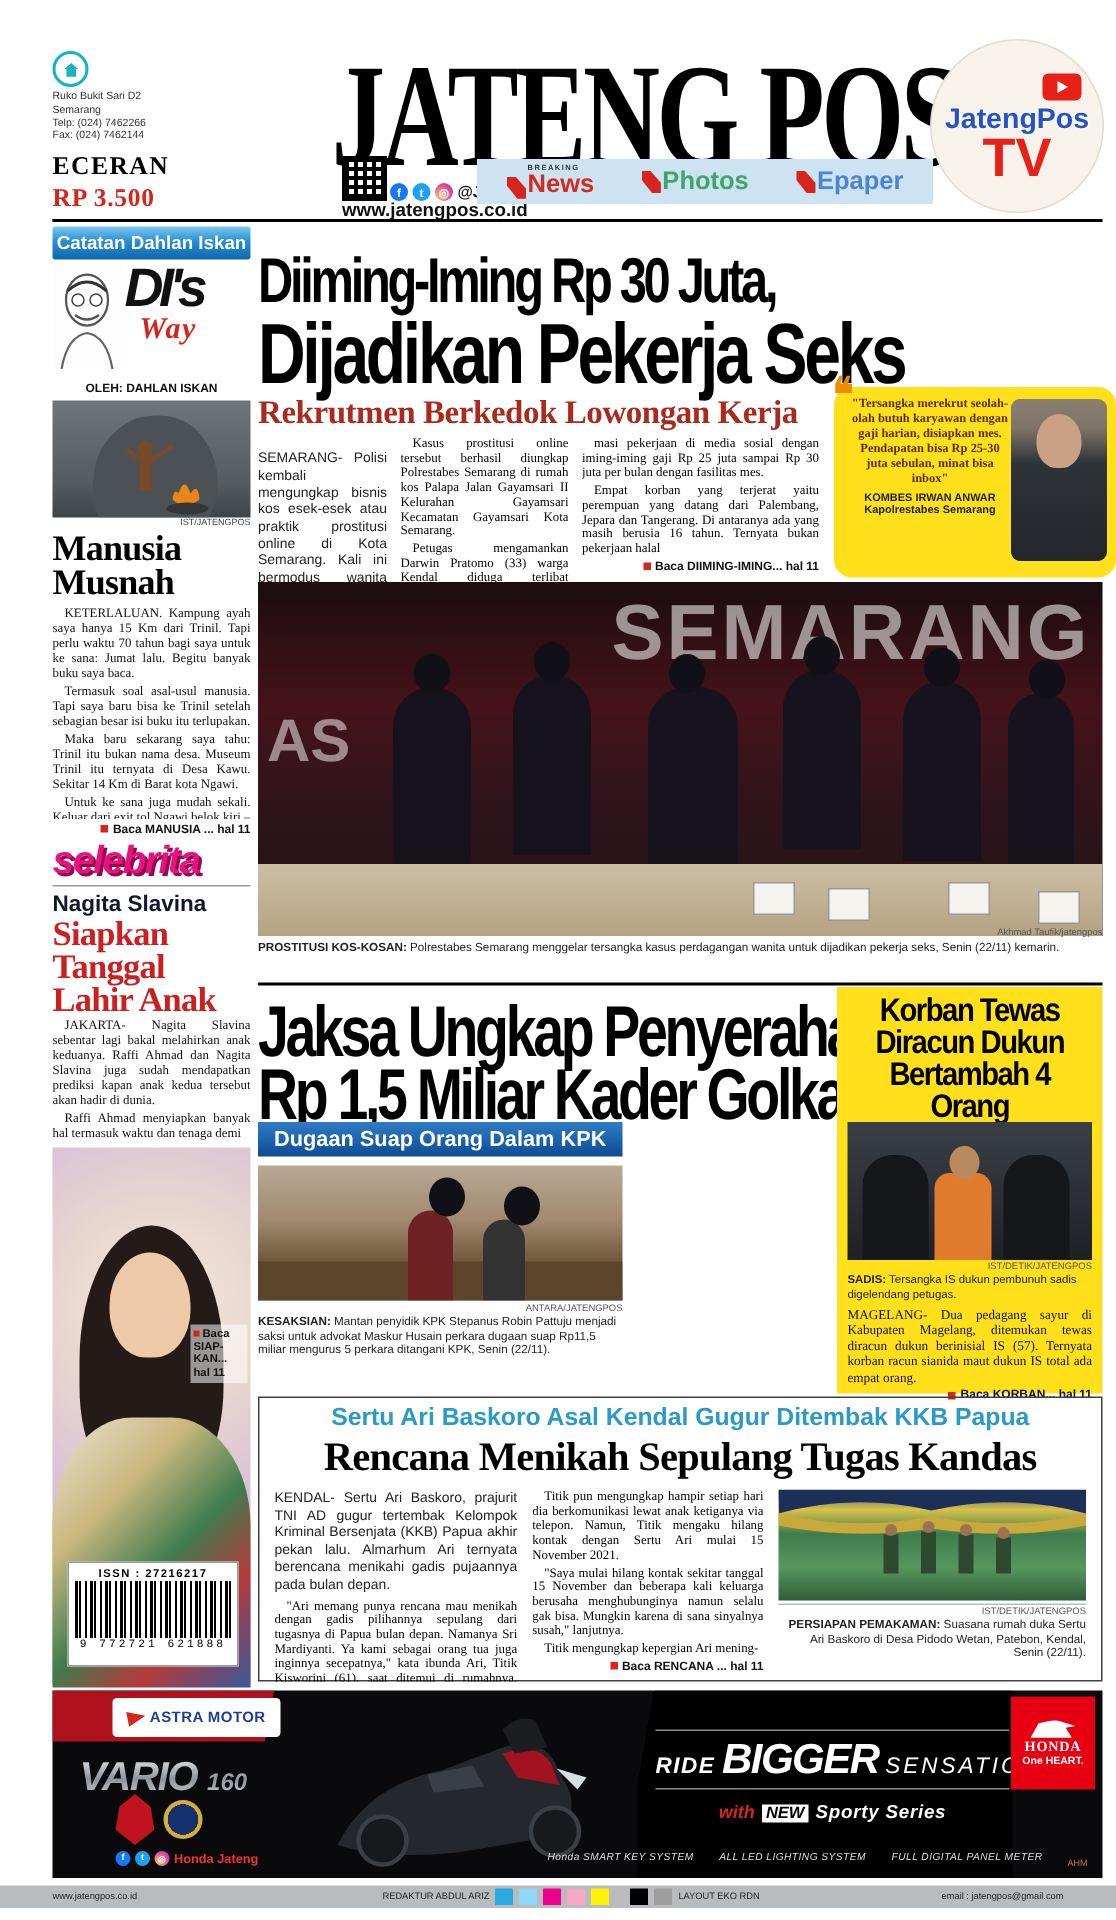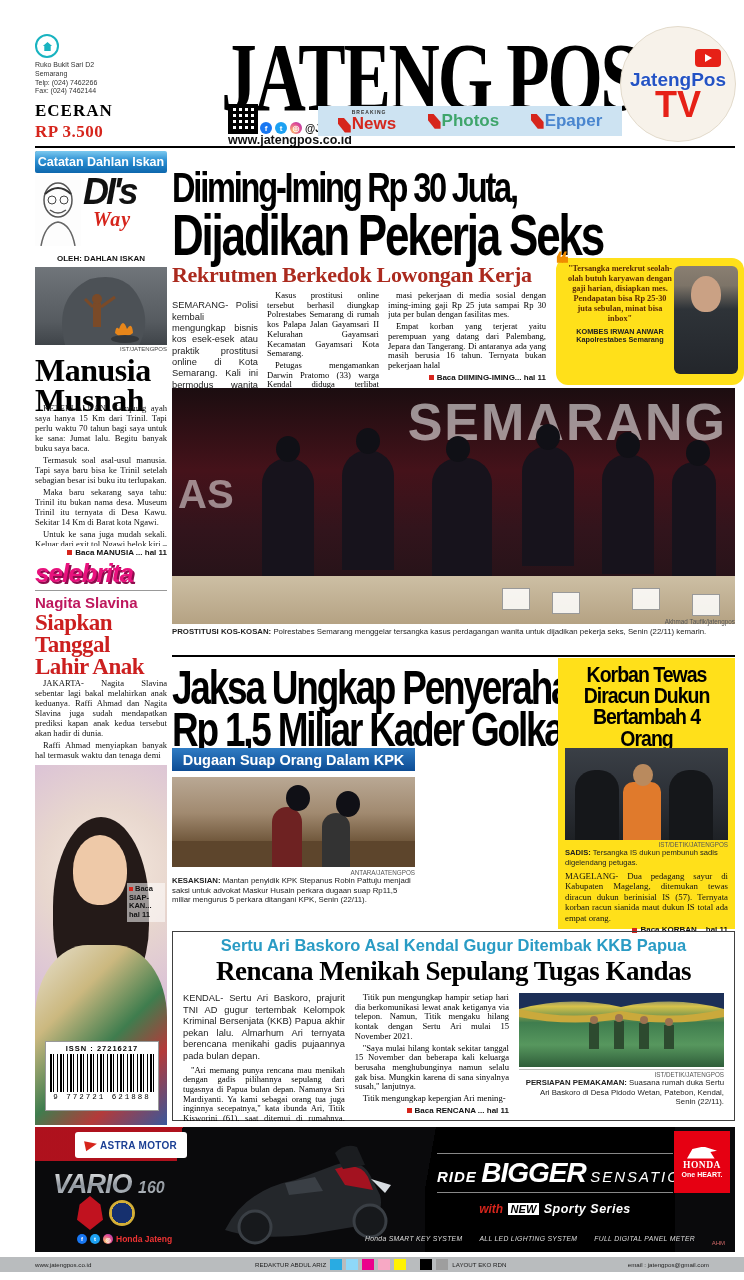--- a/index.html
+++ b/index.html
@@ -48,26 +48,26 @@
   .sb{left:35px;width:132px;}
   .catatan{top:151px;height:22px;background:linear-gradient(180deg,#7cc9ef 0%,#2a8ed2 45%,#0d67ad 100%);
            border-radius:2px;color:#fff;font-weight:bold;font-size:12.5px;display:flex;align-items:center;justify-content:center;}
   .diway{top:176px;height:76px;}
   .portrait{width:46px;height:70px;background:#fdfdfd;float:left;}
   .dis{font-family:"Liberation Sans",sans-serif;font-weight:bold;font-style:italic;font-size:36px;letter-spacing:-3px;color:#111;line-height:.9;margin-left:48px;}
   .way{font-style:italic;font-weight:bold;font-size:20px;color:#d6251c;margin-left:58px;letter-spacing:1px;}
   .byline{top:254px;text-align:center;font-size:8px;font-weight:bold;font-family:"Liberation Sans",sans-serif;color:#111;}
   .illus{top:267px;height:78px;background:linear-gradient(180deg,#70757a,#565b60 70%,#3f4449);}
   .illus-credit{top:346px;text-align:right;font-size:6px;color:#444;font-family:"Liberation Sans",sans-serif;}
-  .mtitle{top:355px;font-weight:bold;font-size:32px;line-height:.95;letter-spacing:-.5px;color:#000;}
+  .mtitle{top:355px;font-weight:bold;font-size:24px;line-height:.95;letter-spacing:-.5px;color:#000;}
   .mbody{top:404px;height:142px;font-size:8.6px;line-height:1.16;color:#111;}
   .mbaca{top:548px;text-align:right;}
   .seleb{top:560px;font-family:"Liberation Sans",sans-serif;font-weight:bold;font-style:italic;font-size:26px;color:#e8127d;
          text-shadow:2px 2px 0 #8f0b4d;letter-spacing:-1px;line-height:1;}
-  .kicker-nagita{top:590px;font-family:"Liberation Sans",sans-serif;font-weight:bold;font-size:15px;color:#be185d;border-top:1px solid #999;padding-top:3px;}
+  .kicker-nagita{top:590px;font-family:"Liberation Sans",sans-serif;font-weight:bold;font-size:15px;color:#0f172a;border-top:1px solid #999;padding-top:3px;}
   .stitle{top:612px;font-weight:bold;font-size:23px;line-height:.95;color:#cc1f1f;letter-spacing:-.5px;}
   .sbody{top:679px;height:86px;font-size:8.6px;line-height:1.16;color:#111;}
   .nagphoto{top:765px;height:357px;background:
      radial-gradient(circle at 55% 30%,#f6eadf 0%,#e8d7ce 25%,#d9bfd8 55%,#b98fc0 100%);}
   .hair{position:absolute;left:18px;top:52px;width:96px;height:180px;border-radius:50% 50% 40% 40%;background:#241a18;}
   .face{position:absolute;left:38px;top:70px;width:54px;height:70px;border-radius:50% 50% 45% 45%;background:#eec9a8;}
   .shoulder{position:absolute;left:0px;top:180px;width:132px;height:180px;border-radius:40% 40% 0 0;background:linear-gradient(135deg,#e8e2d2 0,#cbb87f 30%,#3f7d4e 55%,#b43a3a 75%,#39589c 100%);}
   .baca-stack{position:absolute;right:2px;top:118px;width:34px;font-family:"Liberation Sans",sans-serif;font-weight:bold;font-size:7.5px;color:#111;background:rgba(255,255,255,.55);padding:2px;}
   .baca-stack p{margin:0;line-height:1.15;}
   .baca-stack p:first-child::before{content:"";display:inline-block;width:4px;height:4px;background:#d6251c;margin-right:2px;}

